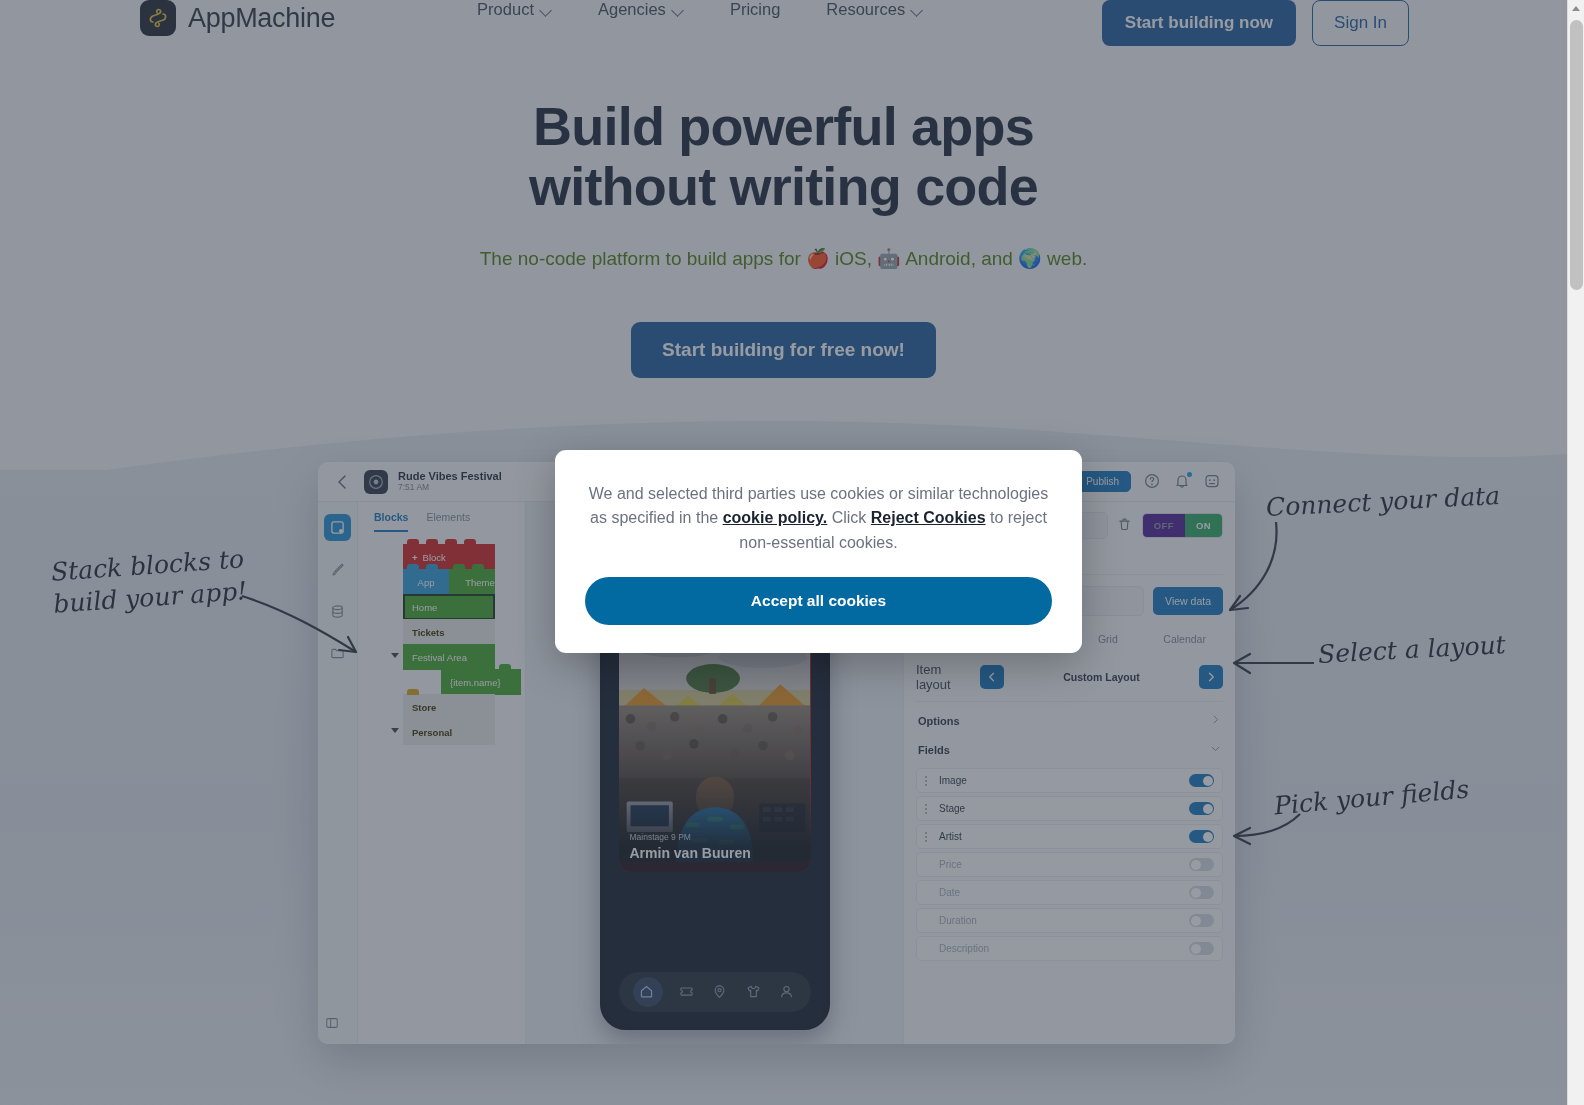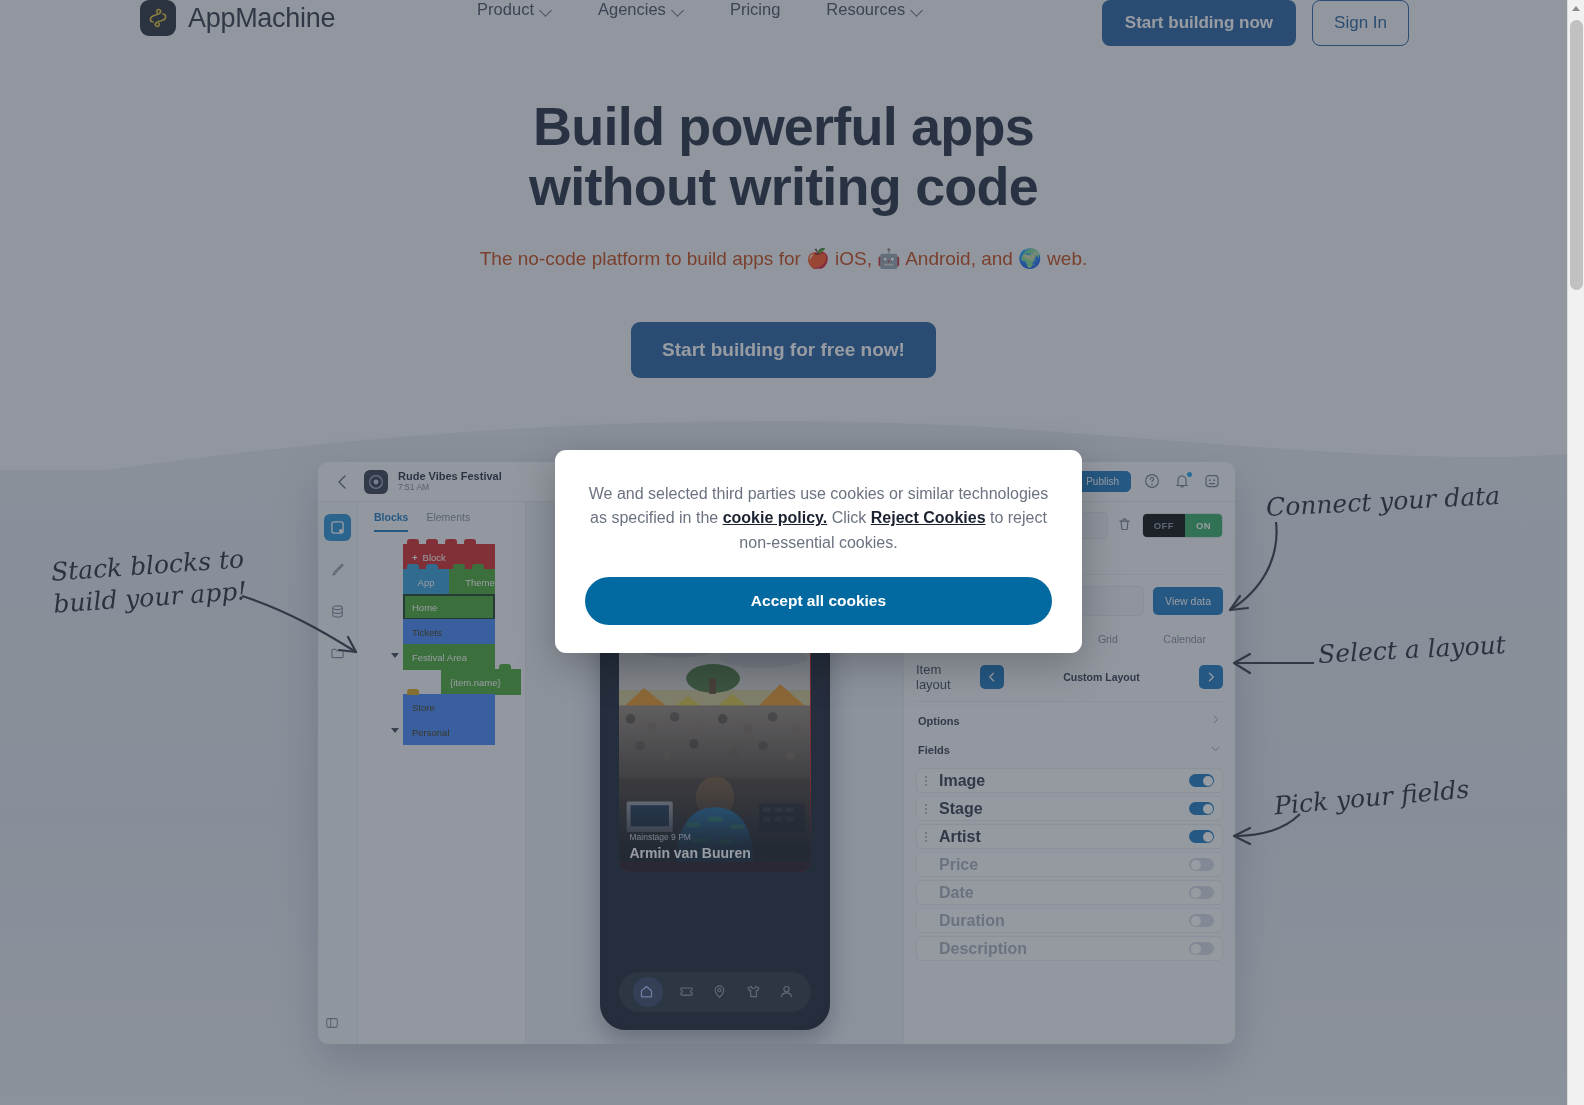--- a/index.html
+++ b/index.html
@@ -140,21 +140,21 @@
   .hero h1 {
     font-size: 54px;
     line-height: 1.12;
     color: #1b2538;
     font-weight: 700;
     letter-spacing: -0.8px;
   }
   .hero .sub {
     margin-top: 30px;
     font-size: 19px;
-    color: #c2410c;
+    color: #4d7c0f;
   }
   .hero-cta {
     margin-top: 52px;
     display: inline-block;
     background: #1d5b9c;
     color: #fff;
     border: none;
     border-radius: 9px;
     padding: 17px 31px;
     font-size: 19px;
@@ -299,21 +299,21 @@
   }
   .brick .studs {
     position: absolute; left: 4px; top: -5px;
     display: flex; gap: 7px;
   }
   .brick .studs i { width: 12px; height: 6px; border-radius: 3px 3px 0 0; display: block; }
   .brick.red { background: #d32020; }
   .brick.red .studs i { background: #d32020; }
   .brick.green { background: #3fa62b; }
   .brick.green .studs i { background: #3fa62b; }
-  .brick.yellow { background: #3b82f6; color: #3c3000; }
+  .brick.yellow { background: #e5e5e5; color: #3c3000; font-weight: bold; }
   .brick.yellow .studs i { background: #d5a310; }
   .brick.blue { background: #2a9bd8; }
   .brick.blue .studs i { background: #2a9bd8; }
   .brick.selected { outline: 2px solid #11351c; outline-offset: -2px; }
 
   .brick-row { display: flex; position: relative; }
   .brick-row .brick { width: 50%; }
 
   .brick-indent {
     margin-left: 38px;
@@ -444,21 +444,21 @@
     border-radius: 5px;
     background: #eef1f5;
     border: 1px solid #e2e6ec;
   }
   .trash { width: 16px; height: 16px; color: #6d7888; cursor: pointer; }
   .onoff { display: flex; border-radius: 5px; overflow: hidden; border: 1px solid #d9dfe7; }
   .onoff span {
     font-size: 9.5px; padding: 6px 11px; cursor: pointer;
     font-weight: 700; letter-spacing: .4px;
   }
-  .onoff .off { background: #000000; color: #8a93a2; }
+  .onoff .off { background: #4c1d95; color: #8a93a2; }
   .onoff .on { background: #2aa85e; color: #fff; }
 
   .set-tabs {
     display: flex; gap: 22px;
     font-size: 10.5px; color: #7f8898;
     padding: 4px 2px 10px;
     border-bottom: 1px solid #e6eaef;
   }
   .set-tabs span { cursor: pointer; }
 
@@ -528,21 +528,21 @@
     border-radius: 5px;
     padding: 0 8px;
     background: #fbfcfd;
   }
   .grip {
     width: 7px; flex: none;
     display: flex; flex-direction: column; gap: 2px;
     margin-right: 7px;
   }
   .grip i { width: 2px; height: 2px; border-radius: 50%; background: #9aa3b1; display: block; }
-  .field-label { font-size: 16px; color: #2b3344; font-weight: bold; }
+  .field-label { font-size: 10px; color: #2b3344; }
   .field-row.disabled .field-label { color: #a3abb8; }
   .switch {
     margin-left: auto;
     width: 25px; height: 13px;
     border-radius: 7px;
     background: #d5dae1;
     position: relative;
     flex: none;
     cursor: pointer;
   }

